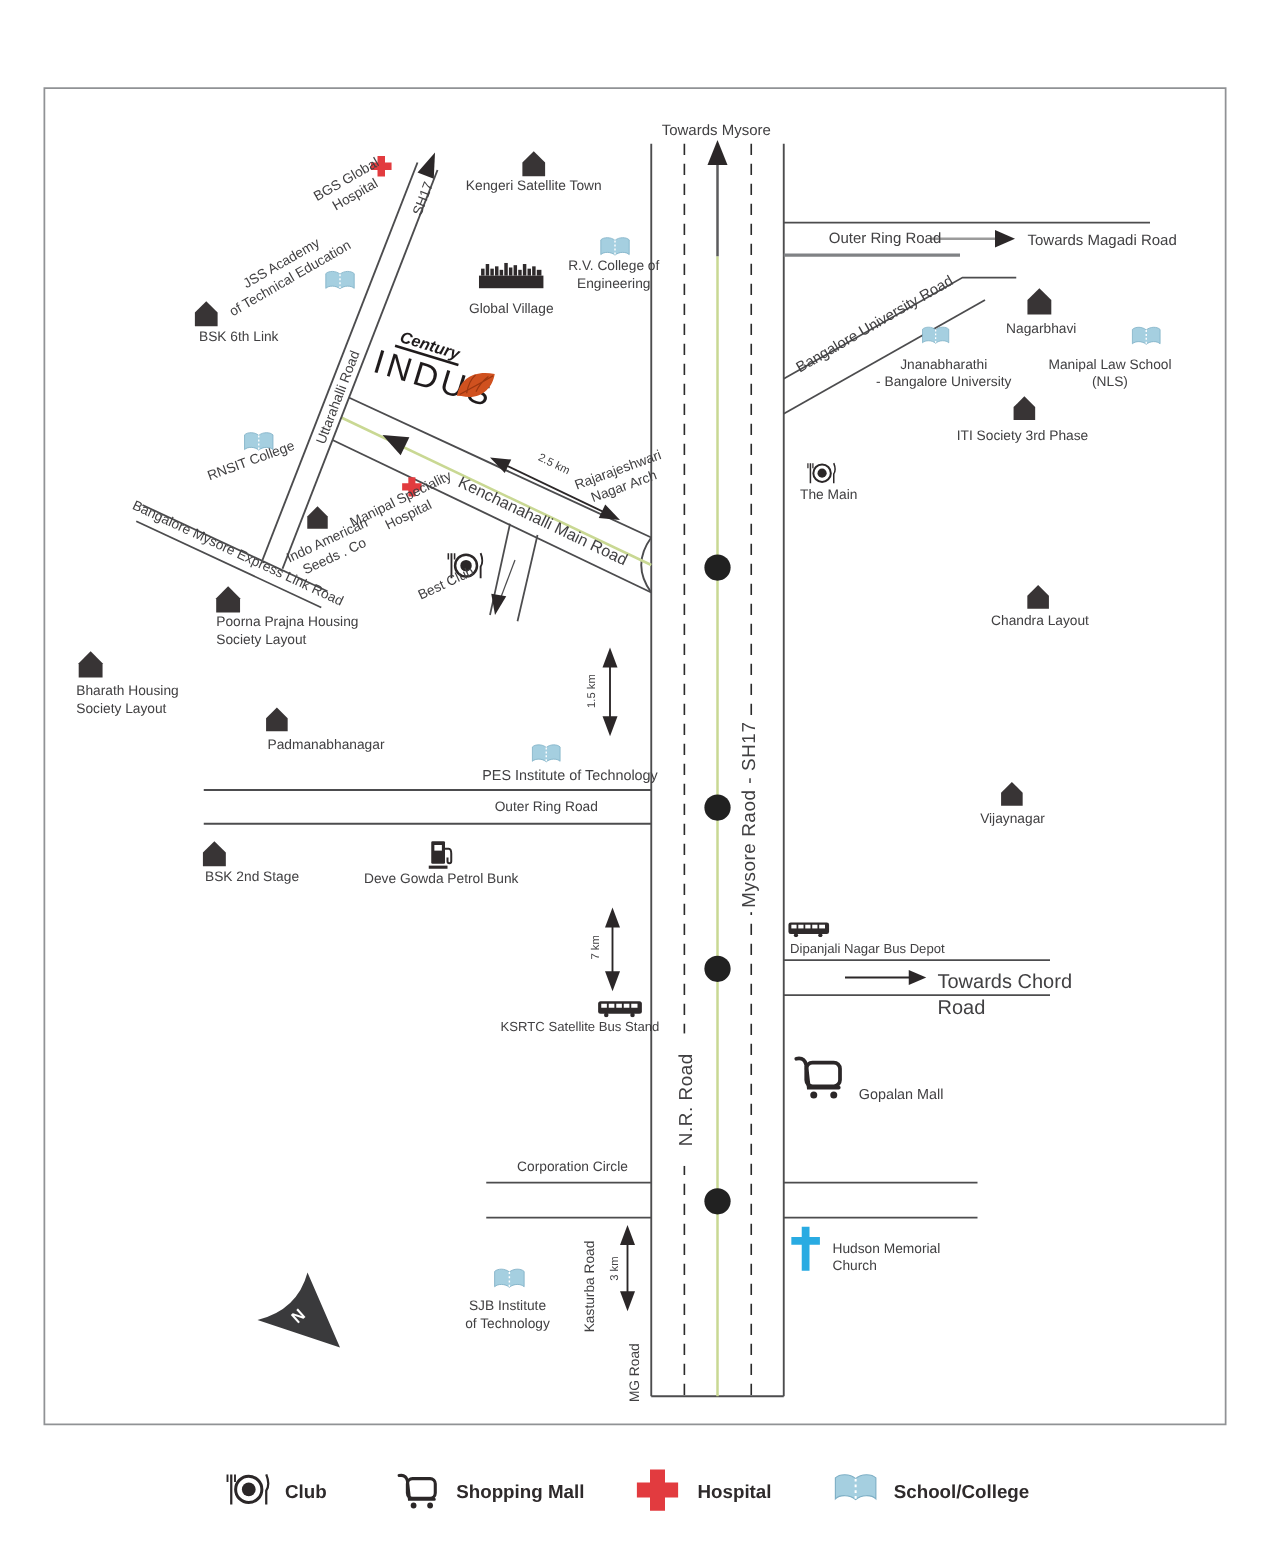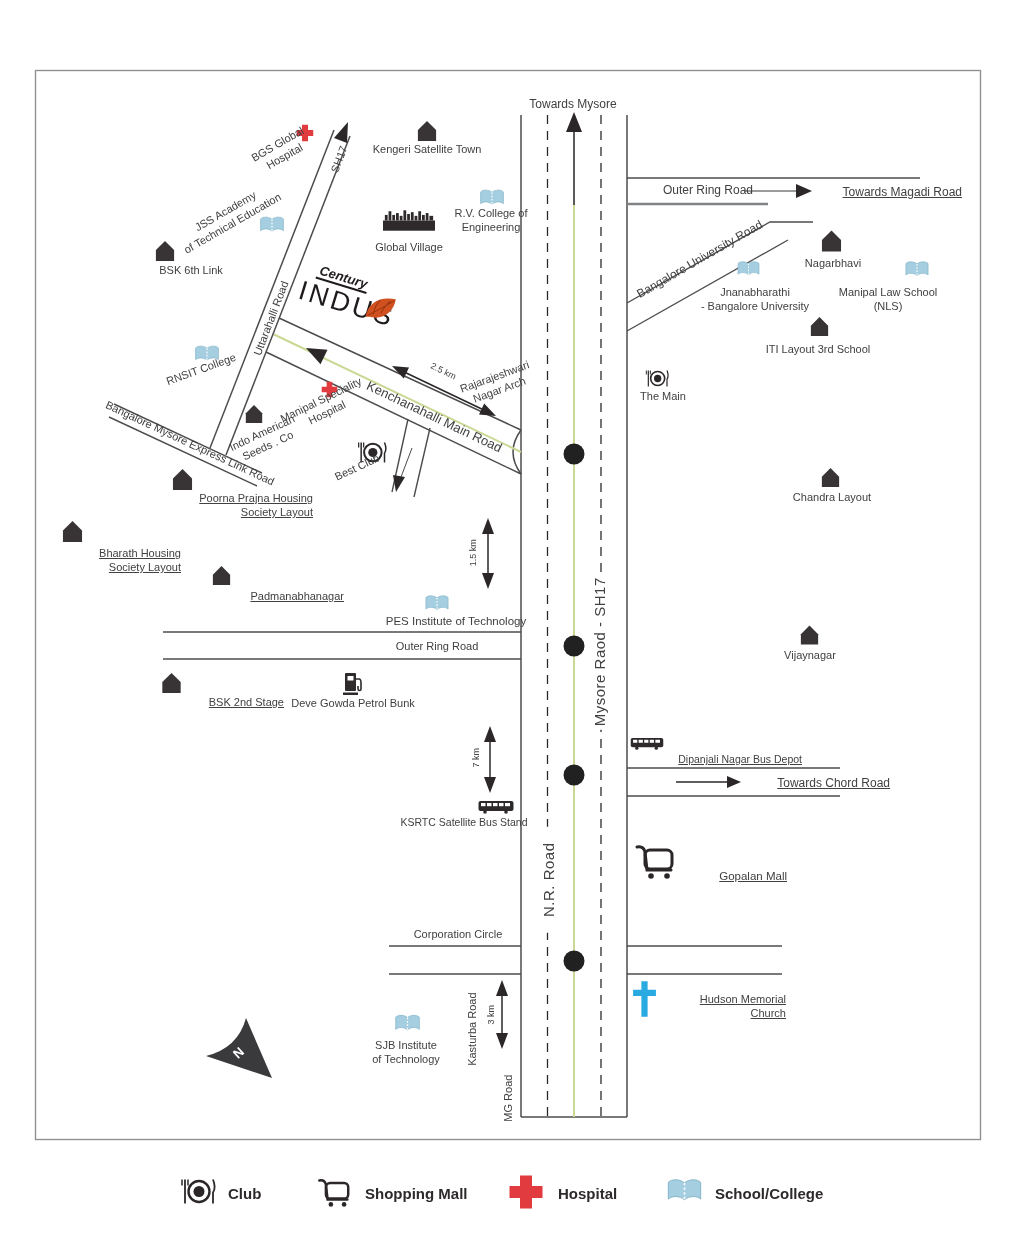--- a/index.html
+++ b/index.html
@@ -1,21 +1,21 @@
 <!DOCTYPE html>
 <html><head>
 <meta charset="utf-8">
 <style>
   html,body{margin:0;padding:0;background:#fff;}
   .stage{position:relative;width:1011px;height:1252px;background:#fff;overflow:hidden;
          font-family:"Liberation Sans",sans-serif;color:#414042;}
   .abs{position:absolute;}
   .lbl{position:absolute;font-size:11px;line-height:1.3;color:#414042;text-align:center;
        white-space:pre-line;transform-origin:50% 50%;}
-  .lbl.left{text-align:right;text-decoration:underline;}
+  .lbl.left{text-align:left;}
   .lbl.sm{font-size:9px;}
   .lbl.rd{font-size:12px;}
   .lbl.big{font-size:15px;letter-spacing:.5px;}
   .lbl.wbg{background:#fff;padding:1px 3px;}
   .title{position:absolute;left:0;top:28px;width:100%;text-align:center;
          font-size:24px;font-weight:bold;letter-spacing:1px;color:#464648;}
   .legend-lbl{position:absolute;font-size:15px;font-weight:bold;color:#2e2a2b;}
   .logo{position:absolute;left:298px;top:270px;width:100px;height:64px;
         transform:rotate(17deg);transform-origin:50% 50%;}
   .logo .brand{font-weight:bold;font-style:italic;font-size:13px;color:#1f1b1c;
@@ -338,26 +338,26 @@
   <div class="lbl big wbg" style="left:496px;top:869px;width:100px;transform:rotate(-90deg)">N.R. Road</div>
   <div class="lbl big wbg" style="left:522px;top:641px;width:150px;transform:rotate(-90deg)">Mysore Raod - SH17</div>
   <div class="lbl rd" style="left:648px;top:183px;width:120px">Outer Ring Road</div>
   <div class="lbl left rd" style="left:822px;top:185px;width:140px">Towards Magadi Road</div>
   <div class="lbl rd" style="left:627px;top:252px;width:146px;transform:rotate(-30deg)">Bangalore University Road</div>
   <div class="lbl" style="left:783px;top:256px;width:100px">Nagarbhavi</div>
   <div class="lbl" style="left:685px;top:285px;width:140px">Jnanabharathi
 - Bangalore University</div>
   <div class="lbl" style="left:818px;top:285px;width:140px">Manipal Law School
 (NLS)</div>
-  <div class="lbl" style="left:753px;top:342px;width:130px">ITI Layout 3rd School</div>
+  <div class="lbl" style="left:753px;top:342px;width:130px">ITI Society 3rd Phase</div>
   <div class="lbl" style="left:613px;top:389px;width:100px">The Main</div>
   <div class="lbl" style="left:772px;top:490px;width:120px">Chandra Layout</div>
   <div class="lbl" style="left:760px;top:648px;width:100px">Vijaynagar</div>
   <div class="lbl left" style="left:632px;top:753px;width:170px;font-size:10.5px">Dipanjali Nagar Bus Depot</div>
-  <div class="lbl left" style="left:750px;top:776px;width:140px;font-size:12px">Towards Chord Road</div>
+  <div class="lbl left" style="left:750px;top:776px;width:140px;font-size:16px">Towards Chord Road</div>
   <div class="lbl left" style="left:687px;top:869px;width:100px;font-size:11.5px">Gopalan Mall</div>
   <div class="lbl left" style="left:666px;top:992px;width:120px">Hudson Memorial
 Church</div>
 
   <div>
     <svg class="abs" style="left:180px;top:1176px" width="36" height="31">
         <use href="#sym-club"></use>
       </svg>
     <div class="legend-lbl" style="left:228px;top:1185px">Club</div>
     <svg class="abs" style="left:316px;top:1174px" width="38" height="36">

